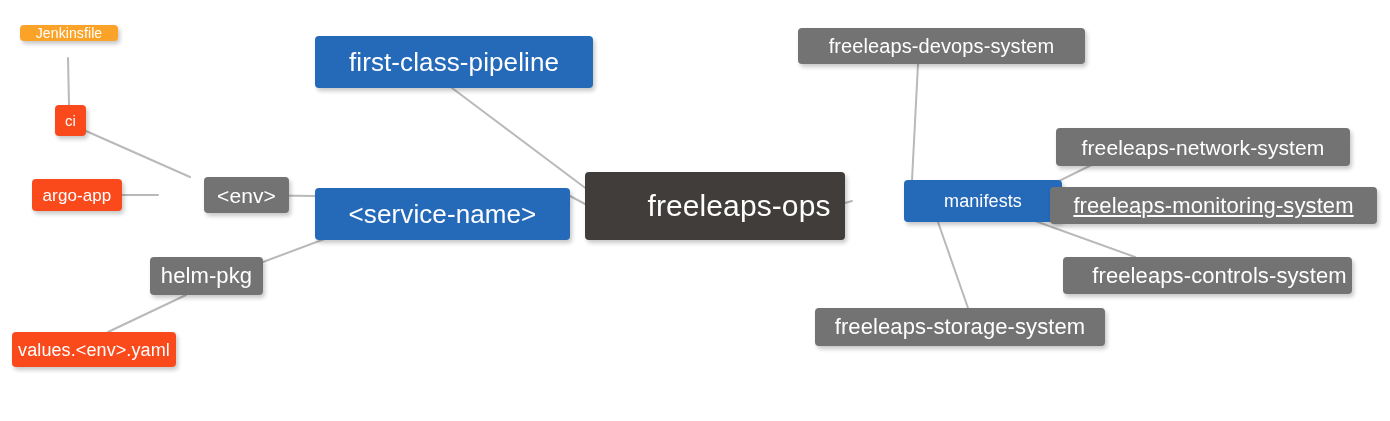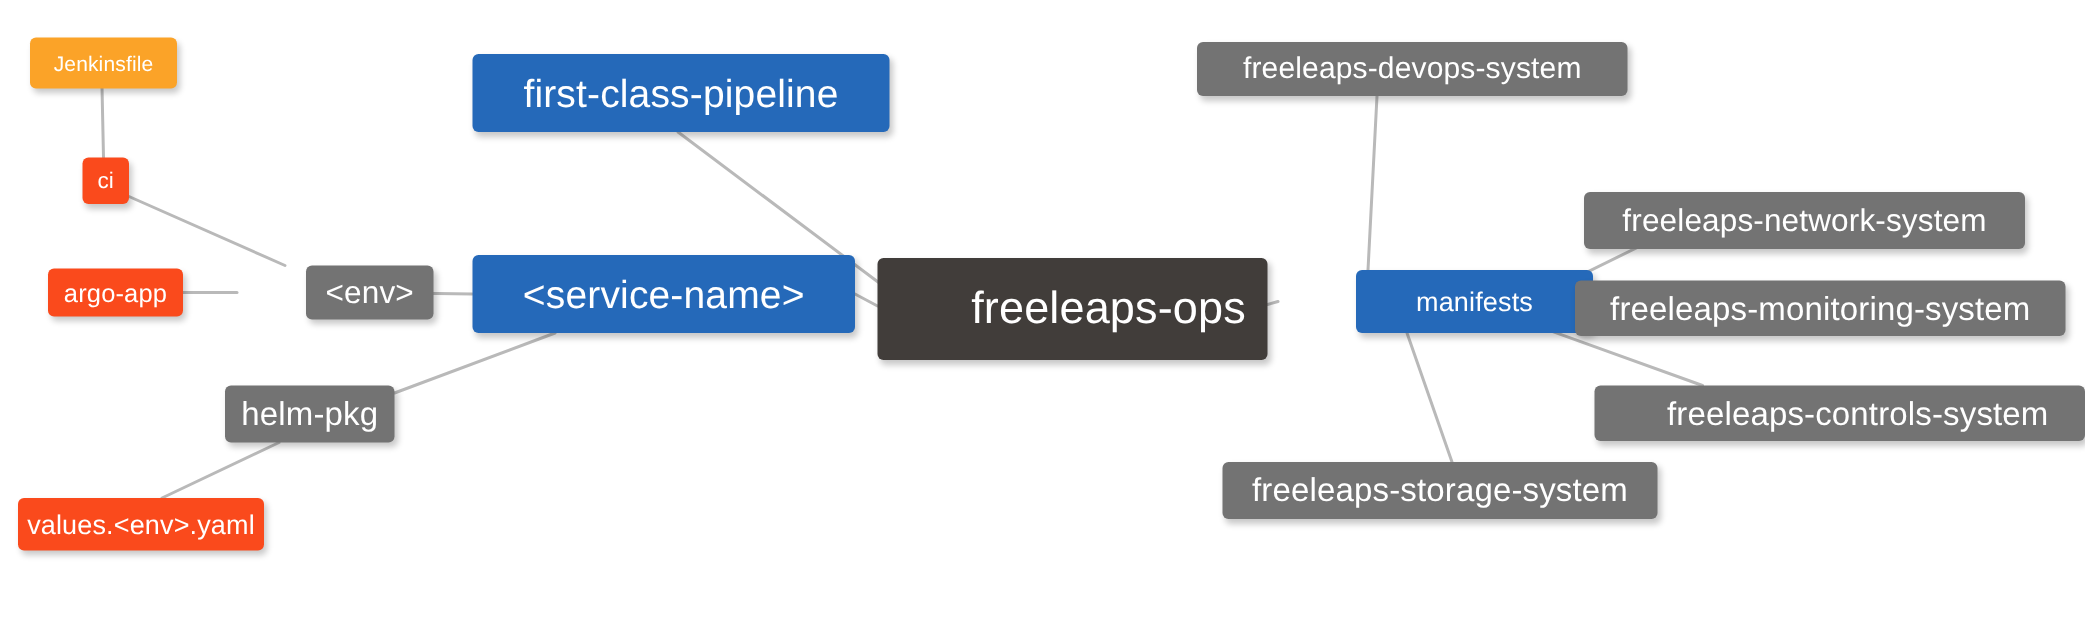--- a/index.html
+++ b/index.html
@@ -61,28 +61,28 @@
       <line x1="69" y1="105" x2="68" y2="58" stroke="#b9b9b9" stroke-width="2" stroke-linecap="round"></line>
       <line x1="186" y1="295" x2="108" y2="332" stroke="#b9b9b9" stroke-width="2" stroke-linecap="round"></line>
       <line x1="912" y1="180" x2="918" y2="64" stroke="#b9b9b9" stroke-width="2" stroke-linecap="round"></line>
       <line x1="1010" y1="205" x2="1122" y2="150" stroke="#b9b9b9" stroke-width="2" stroke-linecap="round"></line>
       <line x1="1010" y1="205" x2="1050" y2="205" stroke="#b9b9b9" stroke-width="2" stroke-linecap="round"></line>
       <line x1="1010" y1="212" x2="1135" y2="257" stroke="#b9b9b9" stroke-width="2" stroke-linecap="round"></line>
       <line x1="938" y1="222" x2="968" y2="308" stroke="#b9b9b9" stroke-width="2" stroke-linecap="round"></line>
     </svg>
   <div id="nodes">
       <div class="node n-root" style="left: 585px; top: 172px; width: 260px; height: 68px; font-size: 30px;">freeleaps-ops</div>
-      <div class="node n-blue" style="left: 315px; top: 170px; width: 255px; height: 52px; font-size: 26px;">&lt;service-name&gt;</div>
+      <div class="node n-blue" style="left: 315px; top: 188px; width: 255px; height: 52px; font-size: 26px;">&lt;service-name&gt;</div>
       <div class="node n-blue" style="left: 315px; top: 36px; width: 278px; height: 52px; font-size: 26px;">first-class-pipeline</div>
       <div class="node n-blue" style="left: 904px; top: 180px; width: 158px; height: 42px; font-size: 18px;">manifests</div>
       <div class="node n-green" style="left: 158px; top: 177px; width: 85px; height: 36px; font-size: 21px; margin-left: 46px;">&lt;env&gt;</div>
       <div class="node n-green" style="left: 150px; top: 257px; width: 113px; height: 38px; font-size: 22px;">helm-pkg</div>
-      <div class="node n-orange" style="left: 20px; top: 25px; width: 98px; height: 34px; font-size: 14px;">Jenkinsfile</div>
+      <div class="node n-orange" style="left: 20px; top: 25px; width: 98px; height: 16px; font-size: 14px;">Jenkinsfile</div>
       <div class="node n-red" style="left: 55px; top: 105px; width: 31px; height: 31px; font-size: 15px;">ci</div>
       <div class="node n-red" style="left: 32px; top: 179px; width: 90px; height: 32px; font-size: 17px;">argo-app</div>
       <div class="node n-red" style="left: 12px; top: 332px; width: 164px; height: 35px; font-size: 18px;">values.&lt;env&gt;.yaml</div>
       <div class="node n-green" style="left: 798px; top: 28px; width: 287px; height: 36px; font-size: 20px;">freeleaps-devops-system</div>
       <div class="node n-green" style="left: 1056px; top: 128px; width: 294px; height: 38px; font-size: 21px;">freeleaps-network-system</div>
-      <div class="node n-green" style="left: 1050px; top: 187px; width: 327px; height: 37px; font-size: 22px;">freeleaps-monitoring-system</div>
-      <div class="node n-green" style="left: 1063px; top: 257px; width: 327px; height: 37px; font-size: 22px; padding-left: 24px;">freeleaps-controls-system</div>
+      <div class="node n-green" style="left: 1050px; top: 187px; width: 327px; height: 37px; font-size: 22px; text-decoration: underline;">freeleaps-monitoring-system</div>
+      <div class="node n-green" style="left: 1063px; top: 257px; width: 289px; height: 37px; font-size: 22px; padding-left: 24px;">freeleaps-controls-system</div>
       <div class="node n-green" style="left: 815px; top: 308px; width: 290px; height: 38px; font-size: 22px;">freeleaps-storage-system</div>
     </div>
 </div>
 
 </body></html>

